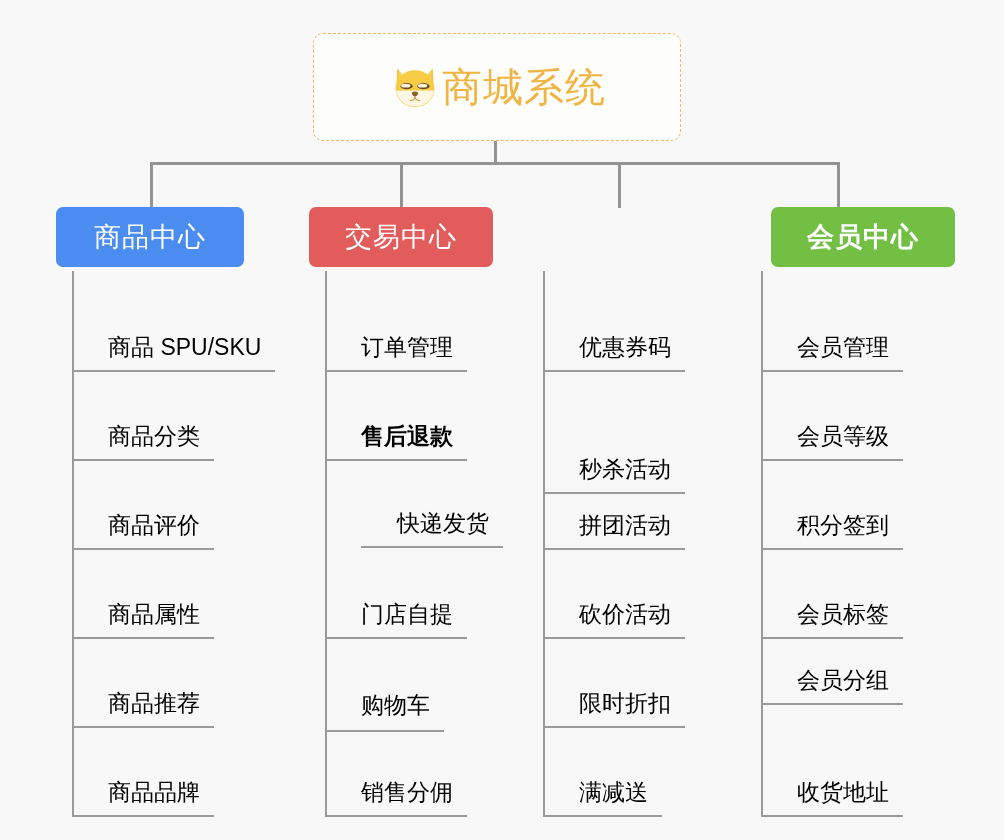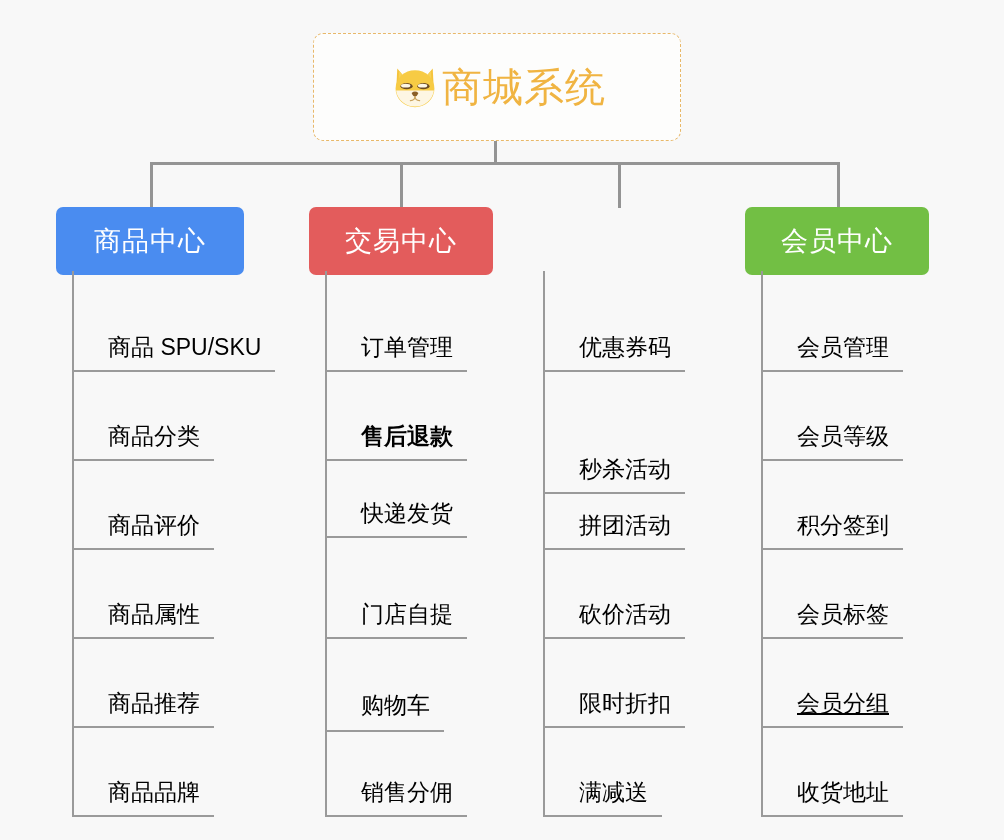--- a/index.html
+++ b/index.html
@@ -53,21 +53,21 @@
     position: absolute;
     background: #949494;
   }
   .conn-v { width: 3px; }
   .conn-h { height: 3px; }
 
   
   .cat-box {
     position: absolute;
     top: 207px;
-    height: 68px;
+    height: 60px;
     box-sizing: border-box;
     border-radius: 7px;
     display: flex;
     align-items: center;
     justify-content: center;
     color: #ffffff;
     font-size: 27px;
     letter-spacing: 1px;
     white-space: nowrap;
   }
@@ -130,21 +130,21 @@
   <div class="conn conn-v" style="left: 400px; top: 162px; height: 46px; background: rgb(148, 148, 148);"></div>
   <div class="conn conn-v" style="left: 618px; top: 162px; height: 46px; background: rgb(148, 148, 148);"></div>
   <div class="conn conn-v" style="left: 837px; top: 162px; height: 46px; background: rgb(148, 148, 148);"></div>
 
   <div class="cat-box" style="left: 56px; width: 188px; background: rgb(74, 140, 240);">
     <span>商品中心</span>
   </div>
   <div class="cat-box" style="left: 309px; width: 184px; background: rgb(227, 92, 92);">
     <span>交易中心</span>
   </div>
-  <div class="cat-box" style="left: 745px; width: 184px; background: rgb(114, 191, 68);">
+  <div class="cat-box" style="left: 771px; width: 184px; background: rgb(114, 191, 68); font-weight: bold;">
     <span>会员中心</span>
   </div>
 
   <div class="leaf-col" style="left:72px;">
     <div class="leaf-trunk" style="height: 546px;"></div>
     <div class="leaf-item" style="top: 65px;">
       <span class="leaf-label">商品 SPU/SKU</span>
     </div>
     <div class="leaf-item" style="top: 154px;">
       <span class="leaf-label">商品分类</span>
@@ -164,21 +164,21 @@
   </div>
 
   <div class="leaf-col" style="left:325px;">
     <div class="leaf-trunk" style="height: 546px;"></div>
     <div class="leaf-item" style="top: 65px;">
       <span class="leaf-label">订单管理</span>
     </div>
     <div class="leaf-item" style="top: 154px; font-weight: bold;">
       <span class="leaf-label">售后退款</span>
     </div>
-    <div class="leaf-item" style="top: 231px;">
+    <div class="leaf-item" style="top: 241px; padding-left: 36px;">
       <span class="leaf-label">快递发货</span>
     </div>
     <div class="leaf-item" style="top: 332px;">
       <span class="leaf-label">门店自提</span>
     </div>
     <div class="leaf-item" style="top: 425px; font-family: Liberation Mono, monospace;">
       <span class="leaf-label">购物车</span>
     </div>
     <div class="leaf-item" style="top: 510px;">
       <span class="leaf-label">销售分佣</span>
@@ -214,21 +214,21 @@
     </div>
     <div class="leaf-item" style="top: 154px;">
       <span class="leaf-label">会员等级</span>
     </div>
     <div class="leaf-item" style="top: 243px;">
       <span class="leaf-label">积分签到</span>
     </div>
     <div class="leaf-item" style="top: 332px;">
       <span class="leaf-label">会员标签</span>
     </div>
-    <div class="leaf-item" style="top: 421px; text-decoration: underline;">
+    <div class="leaf-item" style="top: 398px;">
       <span class="leaf-label">会员分组</span>
     </div>
     <div class="leaf-item" style="top: 510px;">
       <span class="leaf-label">收货地址</span>
     </div>
   </div>
 
 </div>
 
 </body></html>

